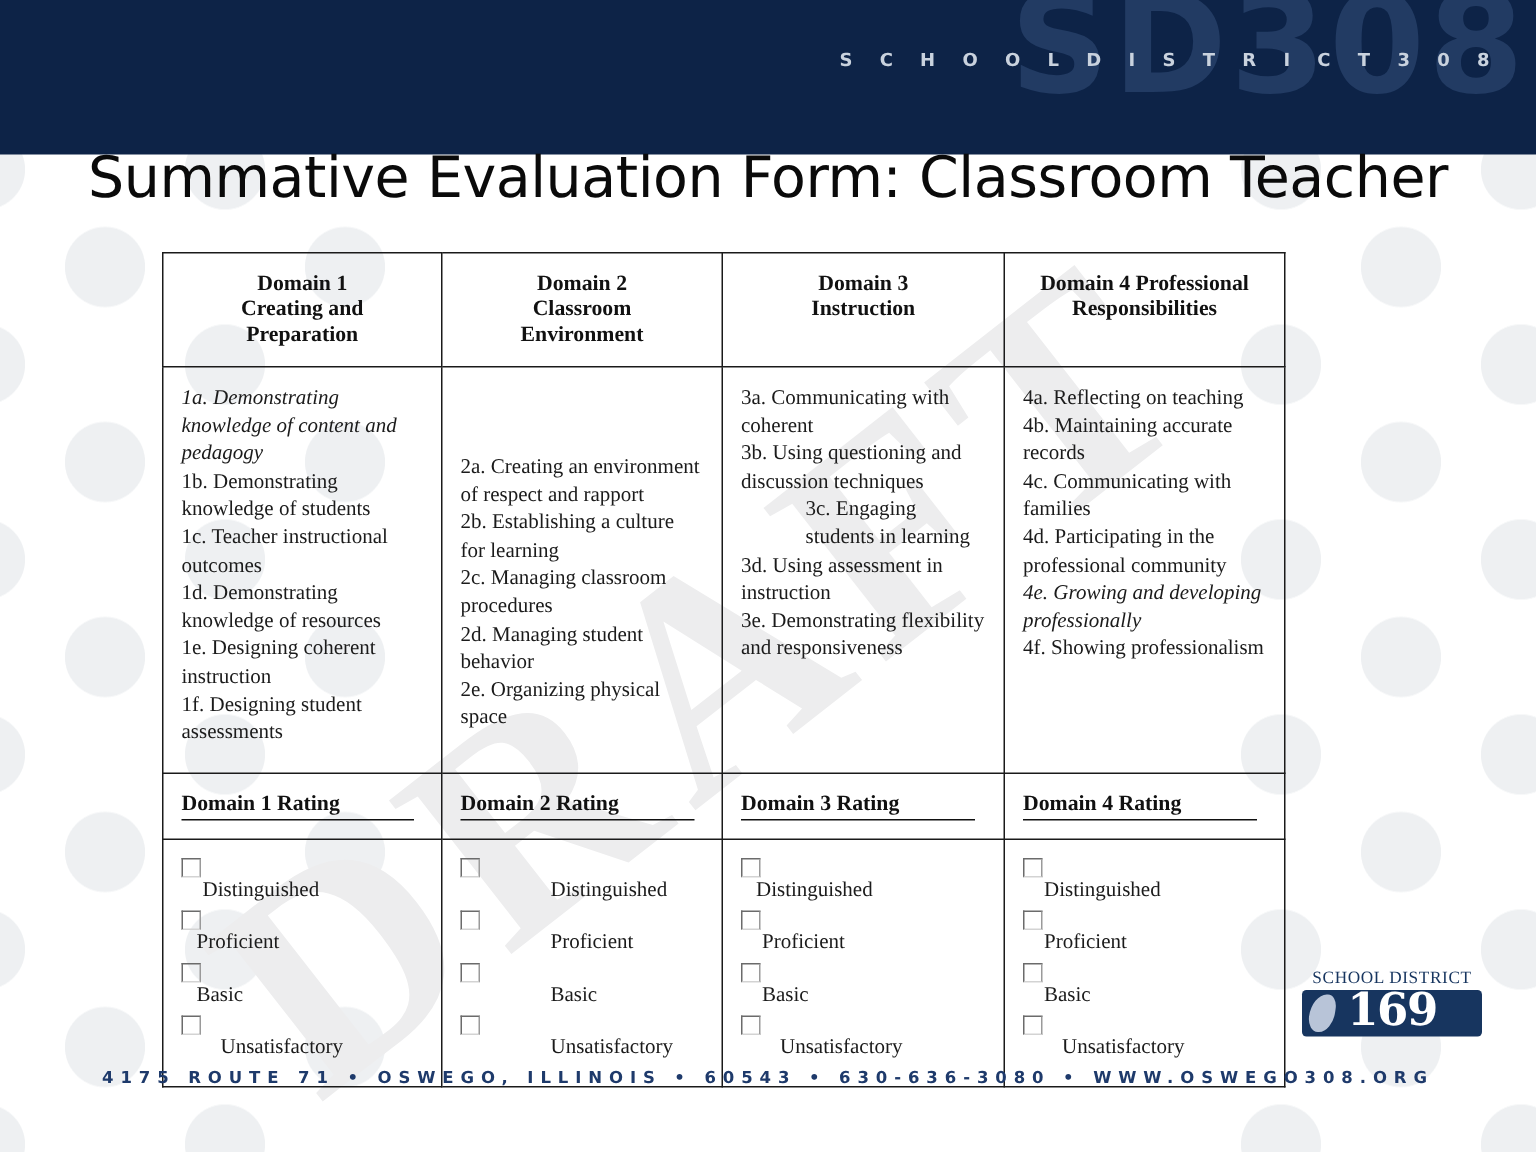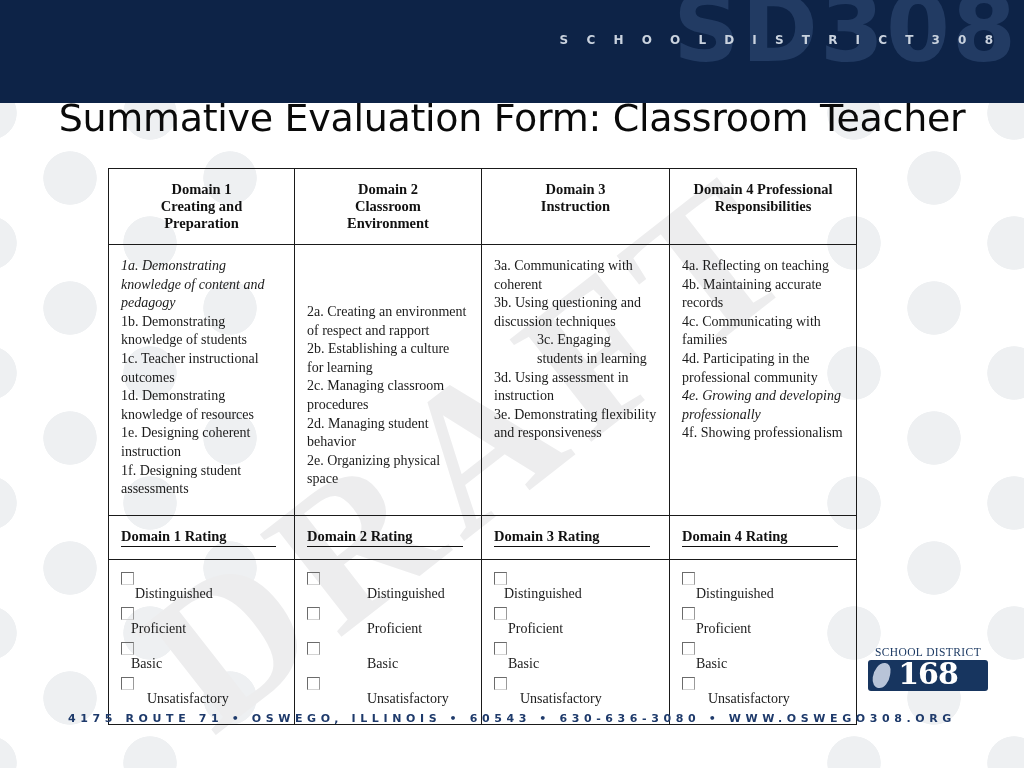--- a/index.html
+++ b/index.html
@@ -363,19 +363,19 @@
           </label>
         </td>
       </tr>
     </tbody>
   </table>
 
   <div id="logo">
     <div class="lg-top">SCHOOL DISTRICT</div>
     <div class="lg-box">
       <div class="lg-swish"></div>
-      <div class="lg-num">168</div>
+      <div class="lg-num">169</div>
     </div>
   </div>
 
   <div id="footer">4175 ROUTE 71 • OSWEGO, ILLINOIS • 60543 • 630-636-3080 • WWW.OSWEGO308.ORG</div>
 
 </div>
 
 </body></html>

